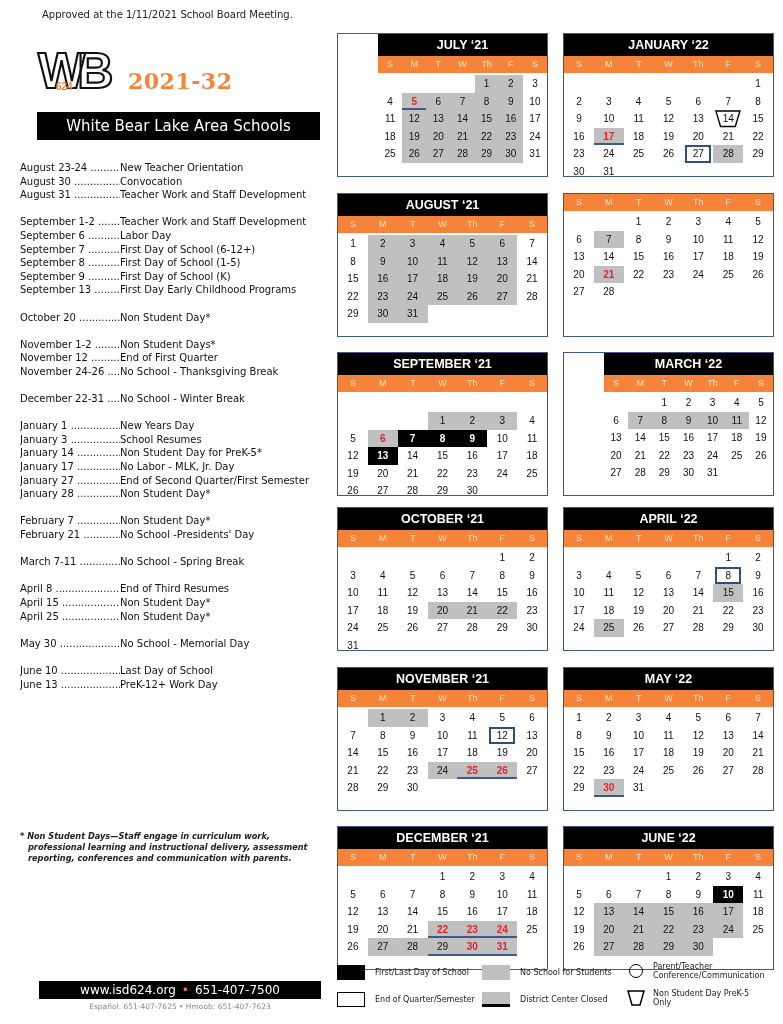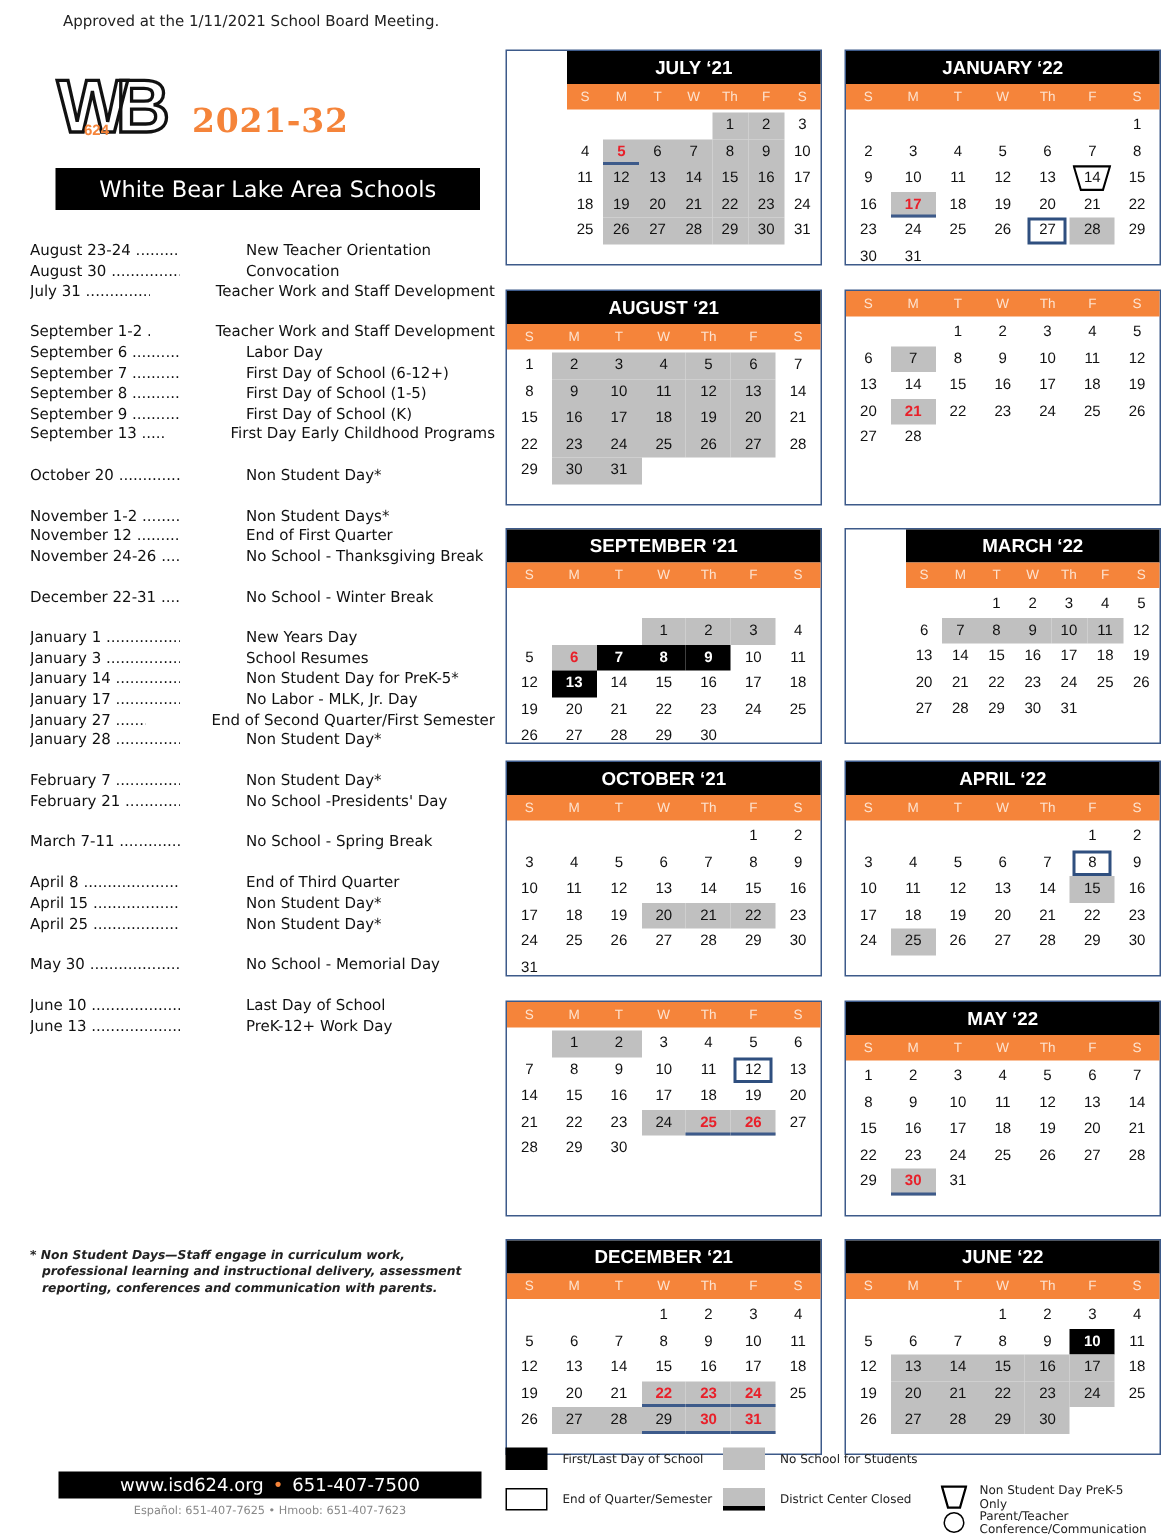--- a/index.html
+++ b/index.html
@@ -3,21 +3,21 @@
 <meta charset="utf-8">
 <style>
   * { box-sizing: border-box; margin: 0; padding: 0; }
   html, body { width: 783px; height: 1024px; background: #fff; overflow: hidden; }
   body { position: relative; font-family: "DejaVu Sans", sans-serif; color: #111; }
   .approved { position: absolute; left: 42px; top: 9px; font-size: 10px; color: #222; }
   .logo { position: absolute; left: 36px; top: 40px; width: 80px; height: 60px; }
   .year { position: absolute; left: 128px; top: 68px; font-family: "DejaVu Serif", serif; font-weight: bold; font-size: 22px; color: #f5843a; letter-spacing: 0.5px; }
   .district-bar { position: absolute; left: 37px; top: 112px; width: 283px; height: 28px; background: #000; color: #fff; font-size: 15px; text-align: center; line-height: 28px; }
   .events { position: absolute; left: 20px; top: 161px; width: 310px; font-size: 10px; line-height: 13.6px; color: #111; }
-  .ev { display: flex; white-space: nowrap; gap: 44px; }
+  .ev { display: flex; white-space: nowrap; }
   .ev .d { width: 100px; overflow: hidden; }
   .ev .d::after { content: " ................................................"; }
   .ev .t { }
   .gap { height: 13.6px; }
   .footnote { position: absolute; left: 20px; top: 831px; width: 300px; font-size: 8.2px; font-style: italic; line-height: 11px; color: #222; padding-left: 8px; text-indent: -8px; font-weight: bold; }
   .contact-bar { position: absolute; left: 39px; top: 981px; width: 282px; height: 18px; background: #000; color: #fff; font-size: 12px; text-align: center; line-height: 18px; }
   .contact-bar .dot { color: #f5843a; margin: 0 6px; }
   .langs { position: absolute; left: 39px; top: 1002px; width: 282px; text-align: center; font-size: 7.5px; color: #888; }
   .month { position: absolute; width: 211px; height: 144px; border: 1.5px solid #3d5a8a; background: #fff; }
   .m-title { height: 22px; background: #000; color: #fff; font-family: "Liberation Sans", sans-serif; font-weight: bold; font-size: 12.5px; text-align: center; line-height: 22px; }
@@ -50,21 +50,21 @@
 <div class="events" id="events">
     <div class="ev">
       <span class="d">August 23-24</span>
       <span class="t">New Teacher Orientation</span>
     </div>
     <div class="ev">
       <span class="d">August 30</span>
       <span class="t">Convocation</span>
     </div>
     <div class="ev">
-      <span class="d">July 31</span>
+      <span class="d">August 31</span>
       <span class="t">Teacher Work and Staff Development</span>
     </div>
     <div class="gap"></div>
     <div class="ev">
       <span class="d">September 1-2</span>
       <span class="t">Teacher Work and Staff Development</span>
     </div>
     <div class="ev">
       <span class="d">September 6</span>
       <span class="t">Labor Day</span>
@@ -143,21 +143,21 @@
       <span class="t">No School -Presidents' Day</span>
     </div>
     <div class="gap"></div>
     <div class="ev">
       <span class="d">March 7-11</span>
       <span class="t">No School - Spring Break</span>
     </div>
     <div class="gap"></div>
     <div class="ev">
       <span class="d">April 8</span>
-      <span class="t">End of Third Quarter</span>
+      <span class="t">End of Third Resumes</span>
     </div>
     <div class="ev">
       <span class="d">April 15</span>
       <span class="t">Non Student Day*</span>
     </div>
     <div class="ev">
       <span class="d">April 25</span>
       <span class="t">Non Student Day*</span>
     </div>
     <div class="gap"></div>
@@ -369,20 +369,21 @@
         <div class="c"><span style="position: relative; z-index: 1;">25</span></div>
         <div class="c"><span style="position: relative; z-index: 1;">26</span></div>
         <div class="c"><span style="position: relative; z-index: 1;">27</span></div>
         <div class="c"><span style="position: relative; z-index: 1;">28</span></div>
         <div class="c"><span style="position: relative; z-index: 1;">29</span></div>
         <div class="c"><span style="position: relative; z-index: 1;">30</span></div>
         <div class="c"><span style="position: relative; z-index: 1;">31</span></div>
       </div>
     </div>
     <div class="month" style="left: 337px; top: 667px;">
+      <div class="m-title">NOVEMBER ‘21</div>
       <div class="m-wd">
         <span>S</span>
         <span>M</span>
         <span>T</span>
         <span>W</span>
         <span>Th</span>
         <span>F</span>
         <span>S</span>
       </div>
       <div class="m-grid">
@@ -755,21 +756,21 @@
 
 <div class="legend">
   <div class="lg" style="left:0;top:5px;">
     <div class="sw" style="background:#000;"></div>
     <span>First/Last Day of School</span>
   </div>
   <div class="lg" style="left:145px;top:5px;">
     <div class="sw" style="background:#c0c0c0;"></div>
     <span>No School for Students</span>
   </div>
-  <div class="lg" style="left:290px;top:2px;width:150px;margin-top:44px;">
+  <div class="lg" style="left:290px;top:2px;width:150px;">
     <div style="width:14px;height:14px;border:1.5px solid #000;border-radius:50%;margin:0 10px 0 2px;flex-shrink:0;"></div>
     <span style="line-height:9px;">Parent/Teacher Conference/Communication</span>
   </div>
   <div class="lg" style="left:0;top:32px;">
     <div class="sw" style="border:1.5px solid #000;"></div>
     <span>End of Quarter/Semester</span>
   </div>
   <div class="lg" style="left:145px;top:32px;">
     <div class="sw" style="background:#c0c0c0;border-bottom:3px solid #000;"></div>
     <span>District Center Closed</span>

